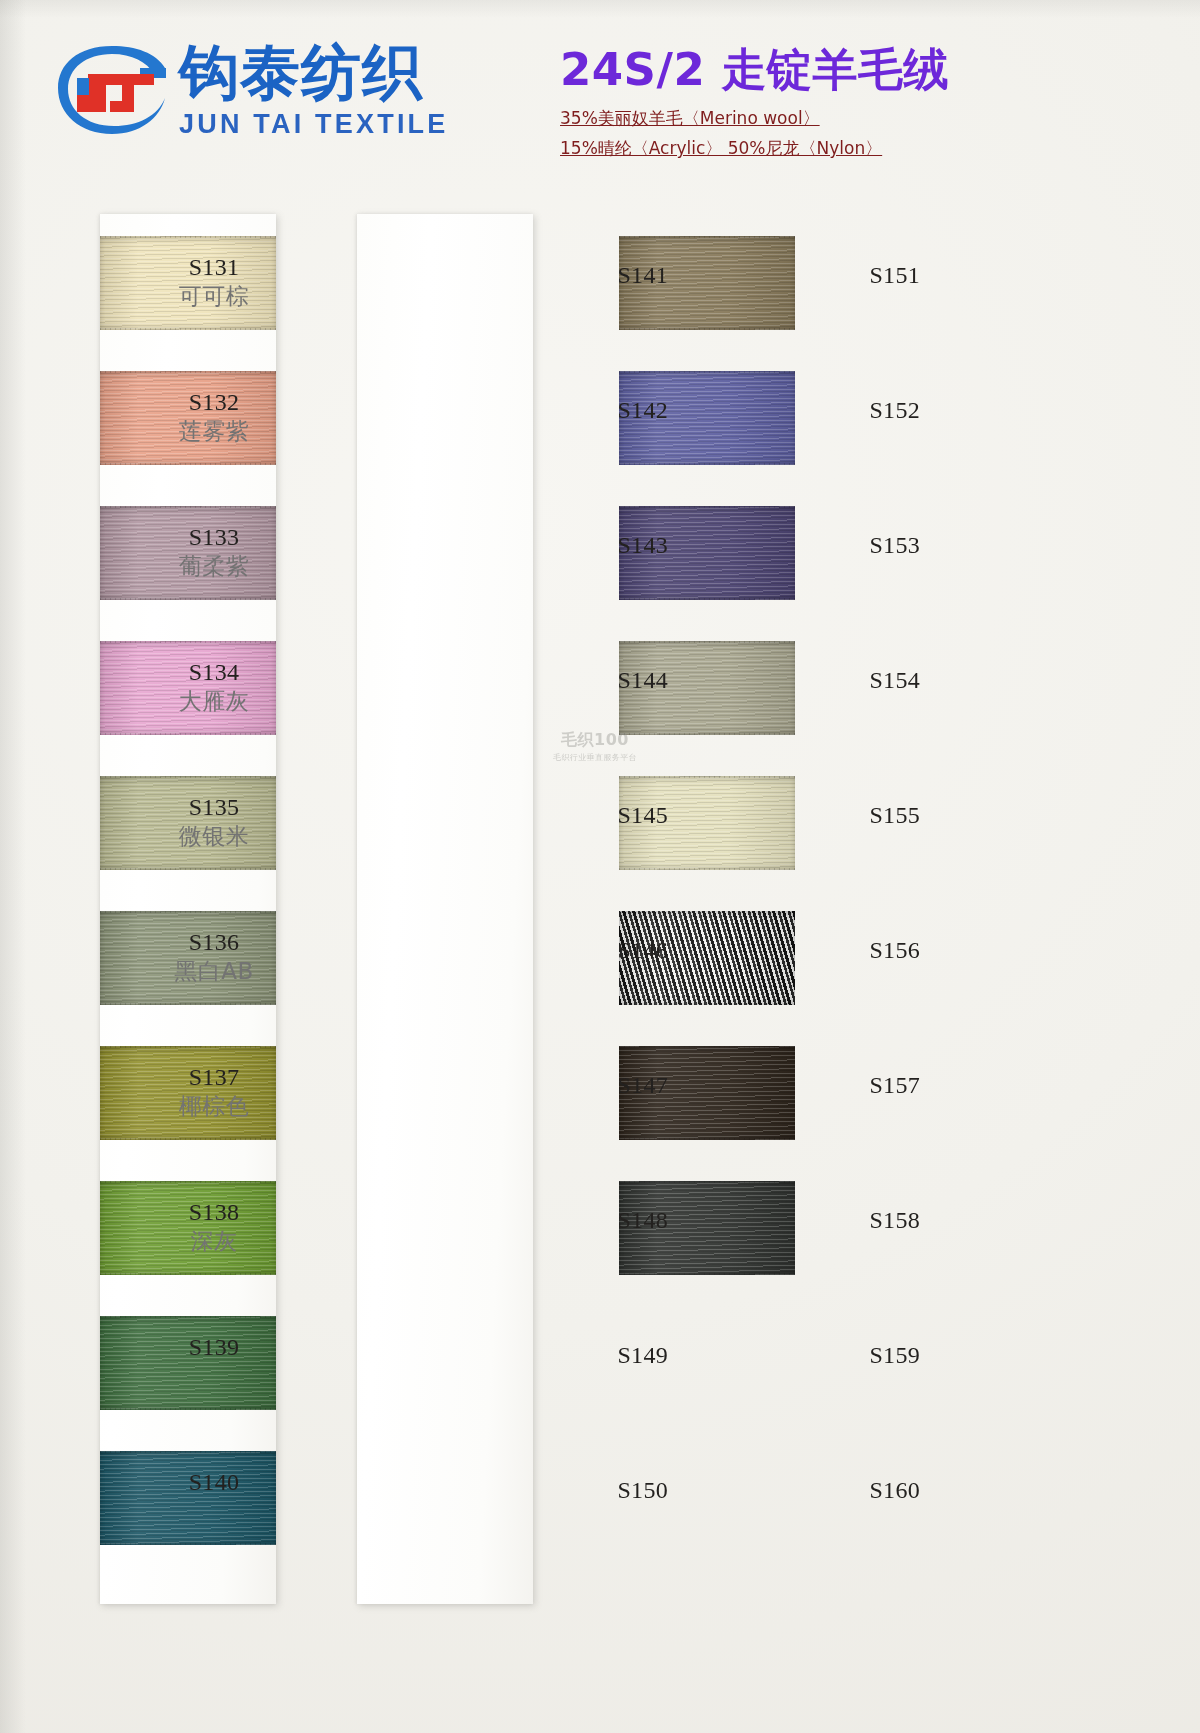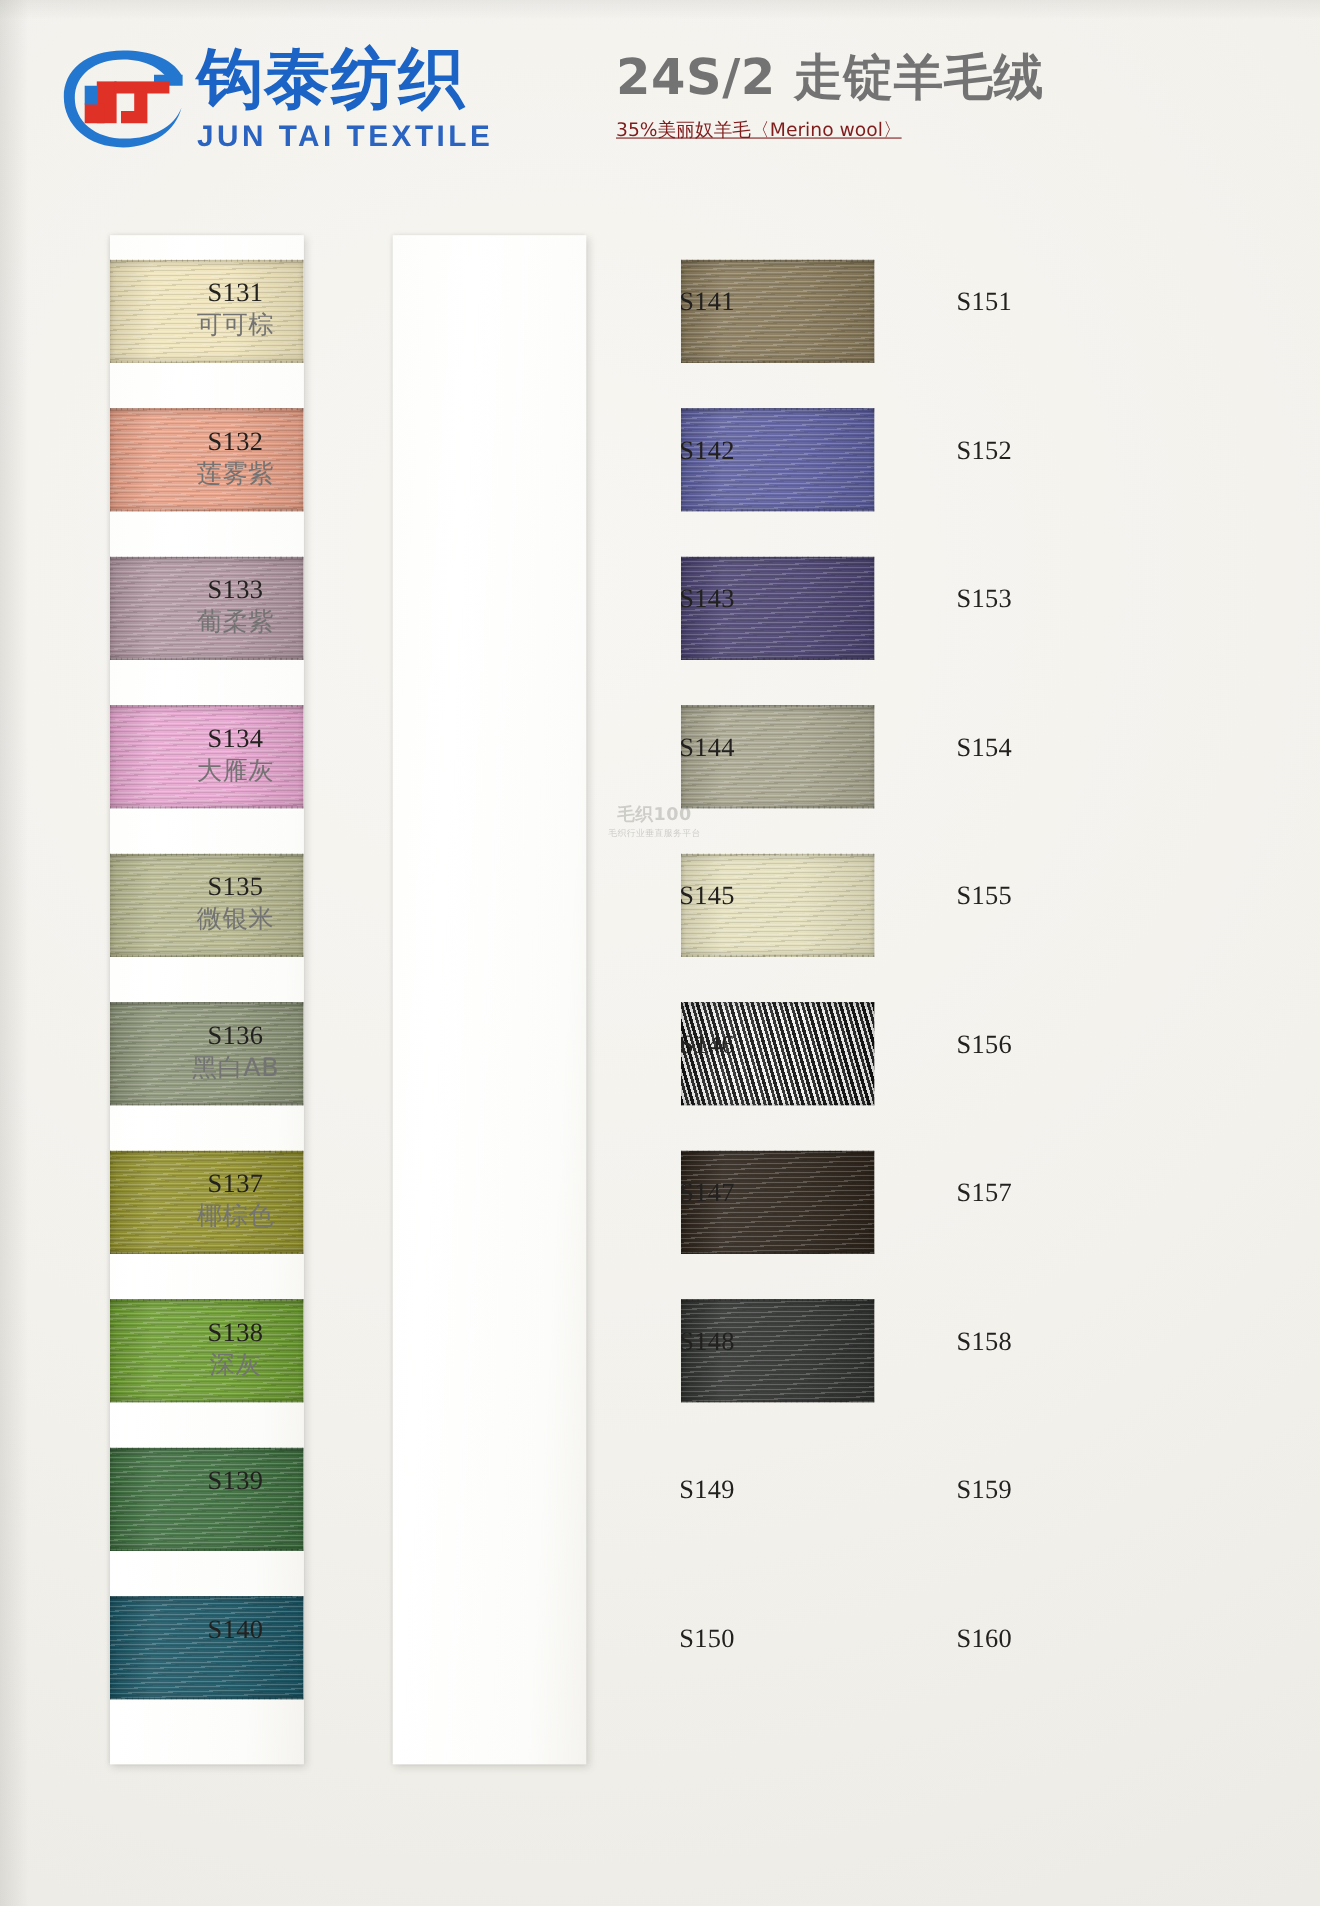--- a/index.html
+++ b/index.html
@@ -35,21 +35,21 @@
     font-size:60px;font-weight:bold;color:#1b63c4;letter-spacing:1px;
     font-family:"DejaVu Sans","Liberation Sans",sans-serif;
   }
   #brand-en{
     font-size:27px;font-weight:bold;color:#2a63c0;letter-spacing:3.2px;
     margin-top:9px;
   }
 
   #title-block{position:absolute;left:560px;top:40px;width:600px;}
   #main-title{
-    font-size:45px;font-weight:bold;color:#737373;letter-spacing:.5px;
+    font-size:45px;font-weight:bold;color:#6d28d9;letter-spacing:.5px;
     font-family:"DejaVu Sans","Liberation Sans",sans-serif;
     white-space:nowrap;
   }
   .spec-line{
     font-size:17px;color:#7f1d1d;margin-top:7px;letter-spacing:0px;
     font-family:"DejaVu Sans","Liberation Sans",sans-serif;
     white-space:nowrap;
     text-decoration:underline;
   }
 
@@ -174,20 +174,21 @@
     </div>
     <div id="brand-text">
       <div id="brand-cn">钩泰纺织</div>
       <div id="brand-en">JUN TAI TEXTILE</div>
     </div>
   </div>
 
   <div id="title-block">
     <div id="main-title">24S/2 走锭羊毛绒</div>
     <div class="spec-line">35%美丽奴羊毛〈Merino wool〉</div>
+    <div class="spec-line">15%晴纶〈Acrylic〉 50%尼龙〈Nylon〉</div>
   </div>
 
 </div>
 
 <div id="strip-0" class="card-strip" style="top:214px;"></div>
 <div id="strip-1" class="card-strip" style="top:214px;"></div>
 
 <div id="col-0" class="col">
     <div class="row">
       <div class="swatch">

